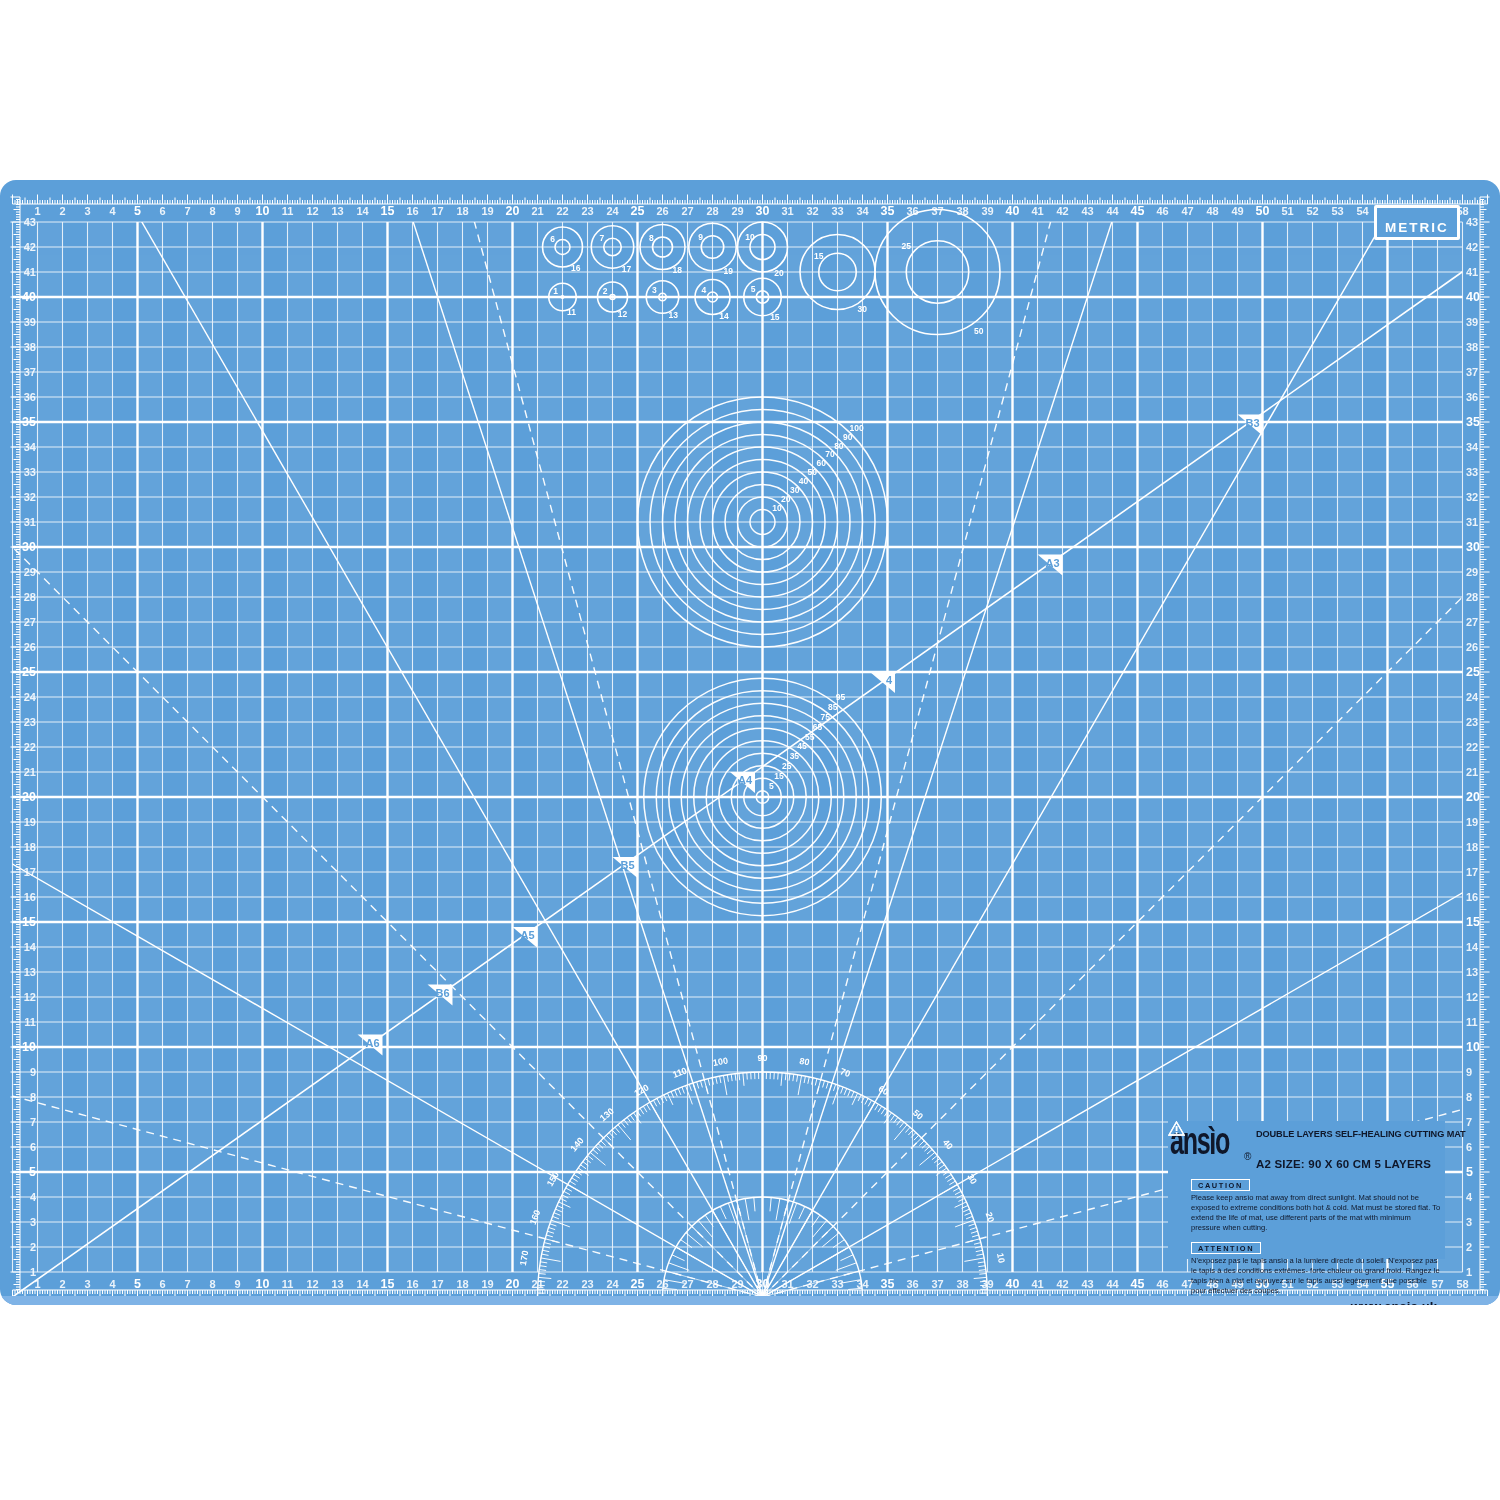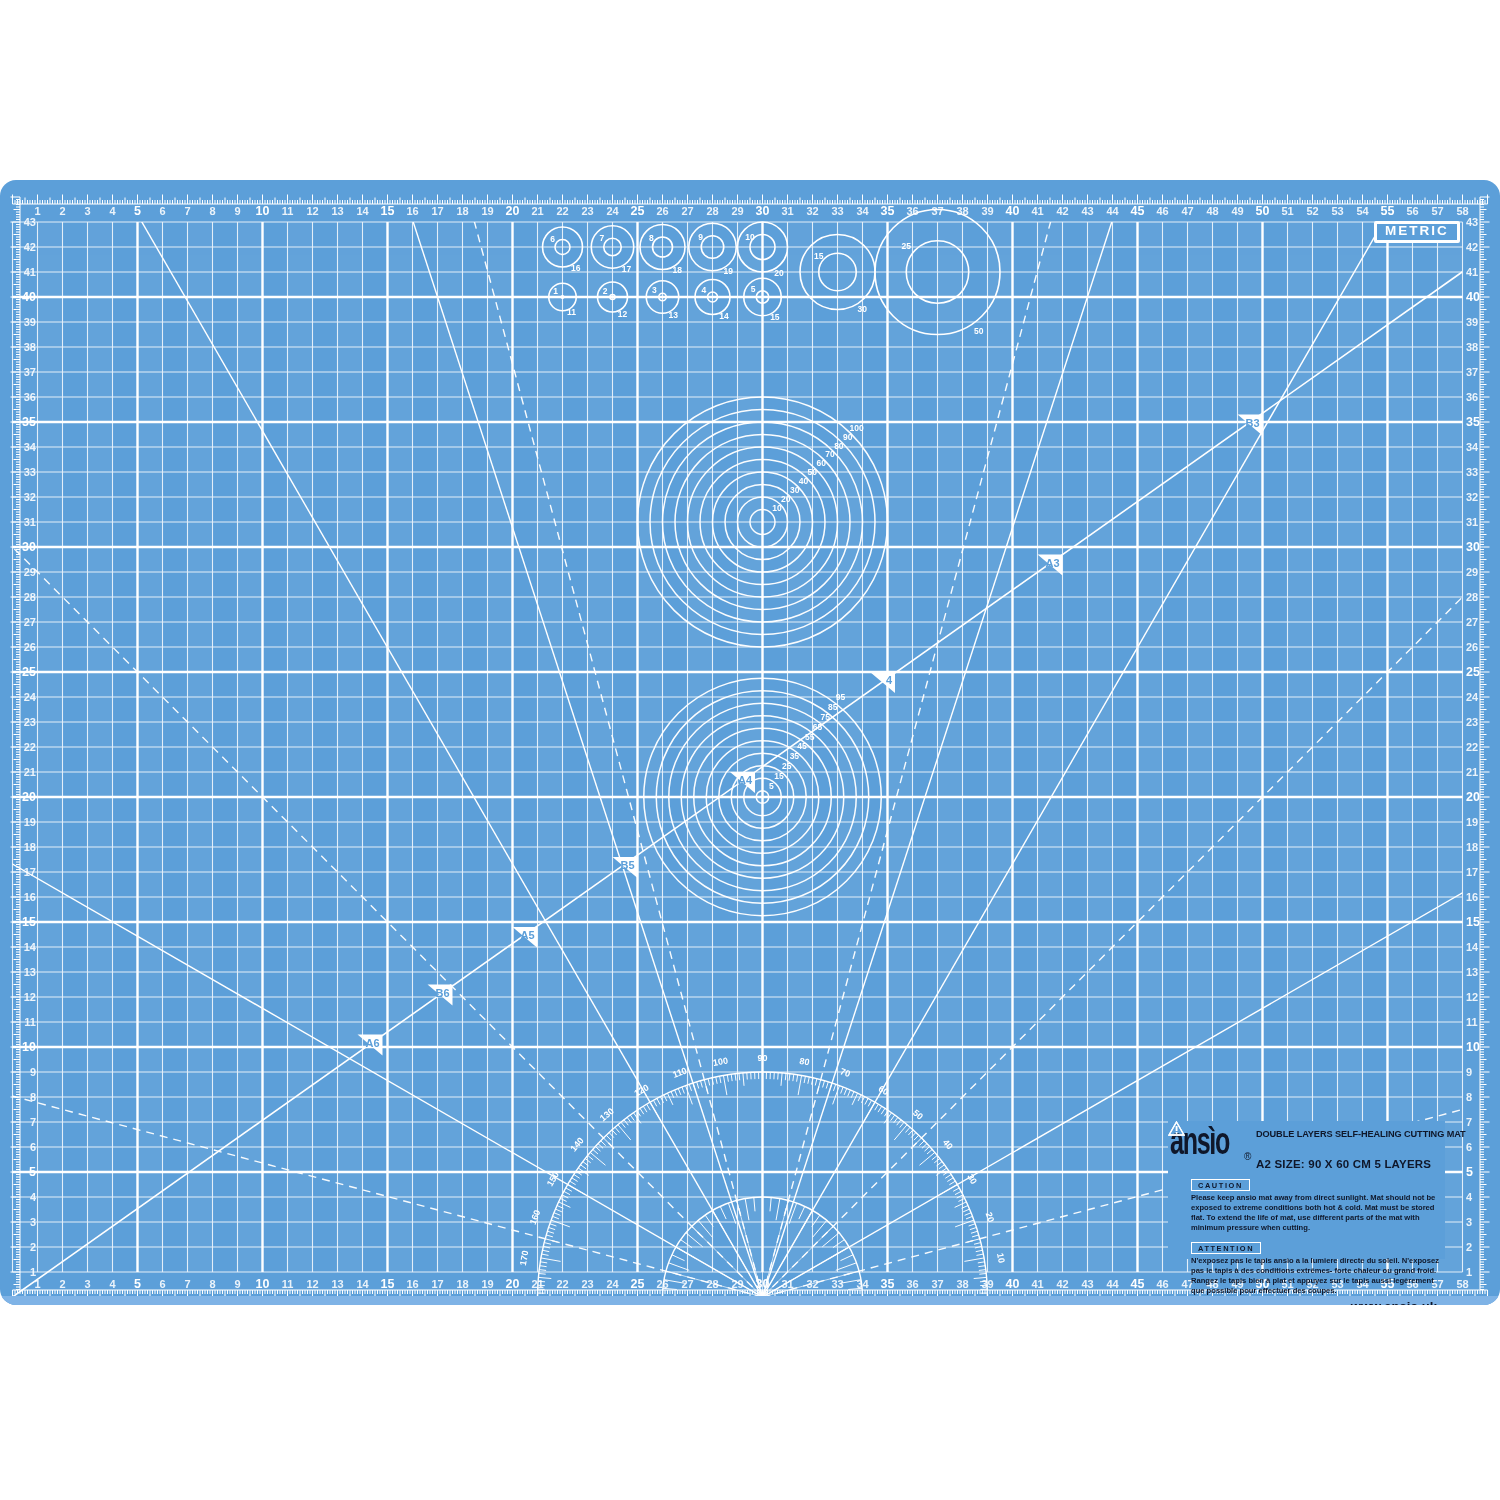--- a/index.html
+++ b/index.html
@@ -8,25 +8,25 @@
     font-family:"Liberation Sans", sans-serif;
     -webkit-font-smoothing:antialiased;
   }
   .mat{
     position:absolute;left:0;top:180px;width:1500px;height:1125px;
     background:var(--mat,#5c9fd9);
     border-radius:16px;overflow:hidden;
   }
   .mat svg{position:absolute;left:0;top:0;}
   .metric-badge{
-    position:absolute;left:1374px;top:41px;
+    position:absolute;left:1374px;top:25px;
     border:3px solid #fff;border-radius:2px;
     background:var(--mat,#5c9fd9);
     color:#fff;font-size:13.5px;font-weight:700;letter-spacing:2px;
-    padding:0 8px 1px 8px;line-height:1.1;
+    padding:13px 8px 1px 8px;line-height:1.1;
   }
   .info-block{
     position:absolute;left:1168px;top:941px;width:277px;height:138px;
     background:var(--mat,#5c9fd9);
     color:#0f172a;box-sizing:border-box;padding:3px 4px 0 2px;
   }
   .logo-row{display:flex;align-items:flex-start;}
   .brand-wrap{width:86px;position:relative;flex:0 0 auto;height:38px;}
   .brand{
     font-size:38px;font-weight:800;letter-spacing:-2px;line-height:.9;
@@ -37,21 +37,21 @@
   .titles{padding-top:5px;min-width:0;}
   .t1{font-size:9.2px;font-weight:700;white-space:nowrap;letter-spacing:-0.1px;}
   .t2{font-size:11.5px;font-weight:700;margin-top:19px;letter-spacing:.2px;white-space:nowrap;}
   .notice{display:flex;margin-top:4px;}
   .icol{width:21px;flex:0 0 auto;display:flex;align-items:center;justify-content:flex-start;}
   .tcol{flex:1;min-width:0;}
   .nlabel{
     display:inline-block;border:1px solid #fff;padding:1px 6px 0 6px;
     font-size:7.4px;font-weight:700;letter-spacing:1.6px;margin-bottom:2px;line-height:1.25;
   }
-  .ntext{font-size:7.6px;font-weight:700;line-height:1.3;}
+  .ntext{font-size:7.6px;font-weight:400;line-height:1.3;}
   .website{text-align:right;font-size:13px;font-weight:700;margin-top:4px;padding-right:4px;}
 </style>
 </head>
 <body>
 
 <div class="mat">
   <svg id="mat-svg" width="1500" height="1125" viewBox="0 0 1500 1125">
       <g fill="#ffffff" opacity="0.04">
         <rect x="37.5" y="42" width="25" height="1050"></rect>
         <rect x="87.5" y="42" width="25" height="1050"></rect>

